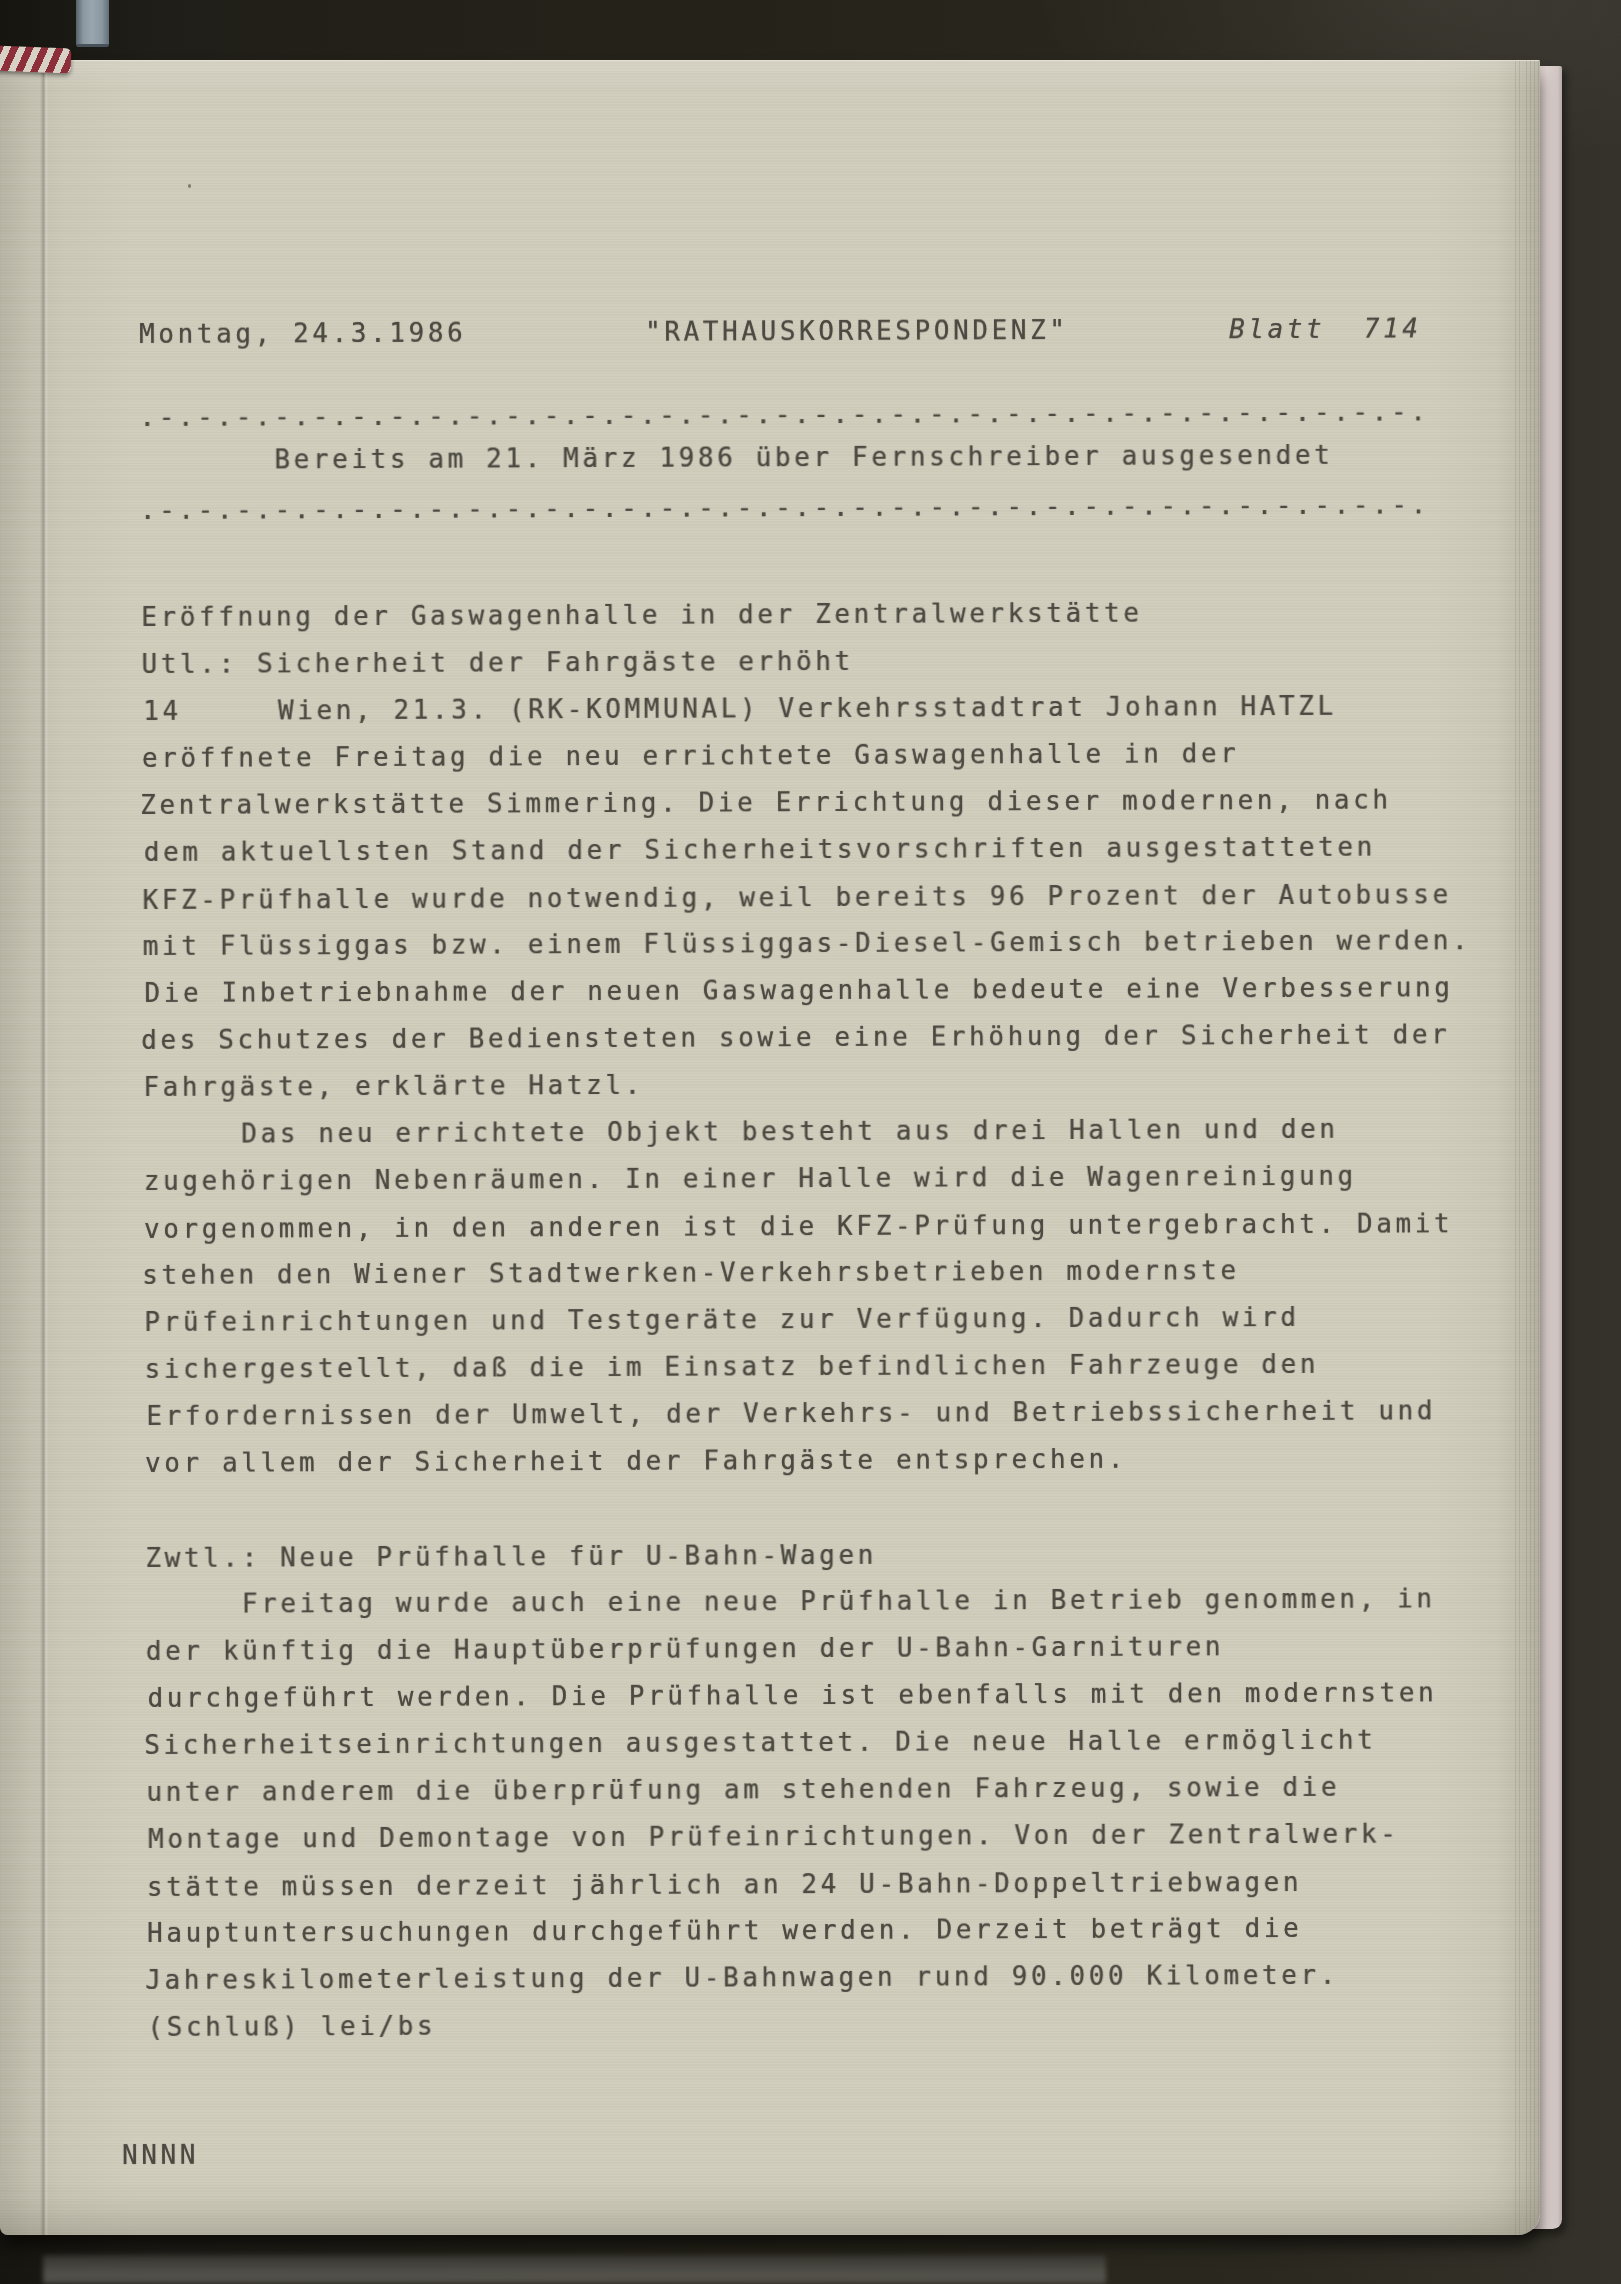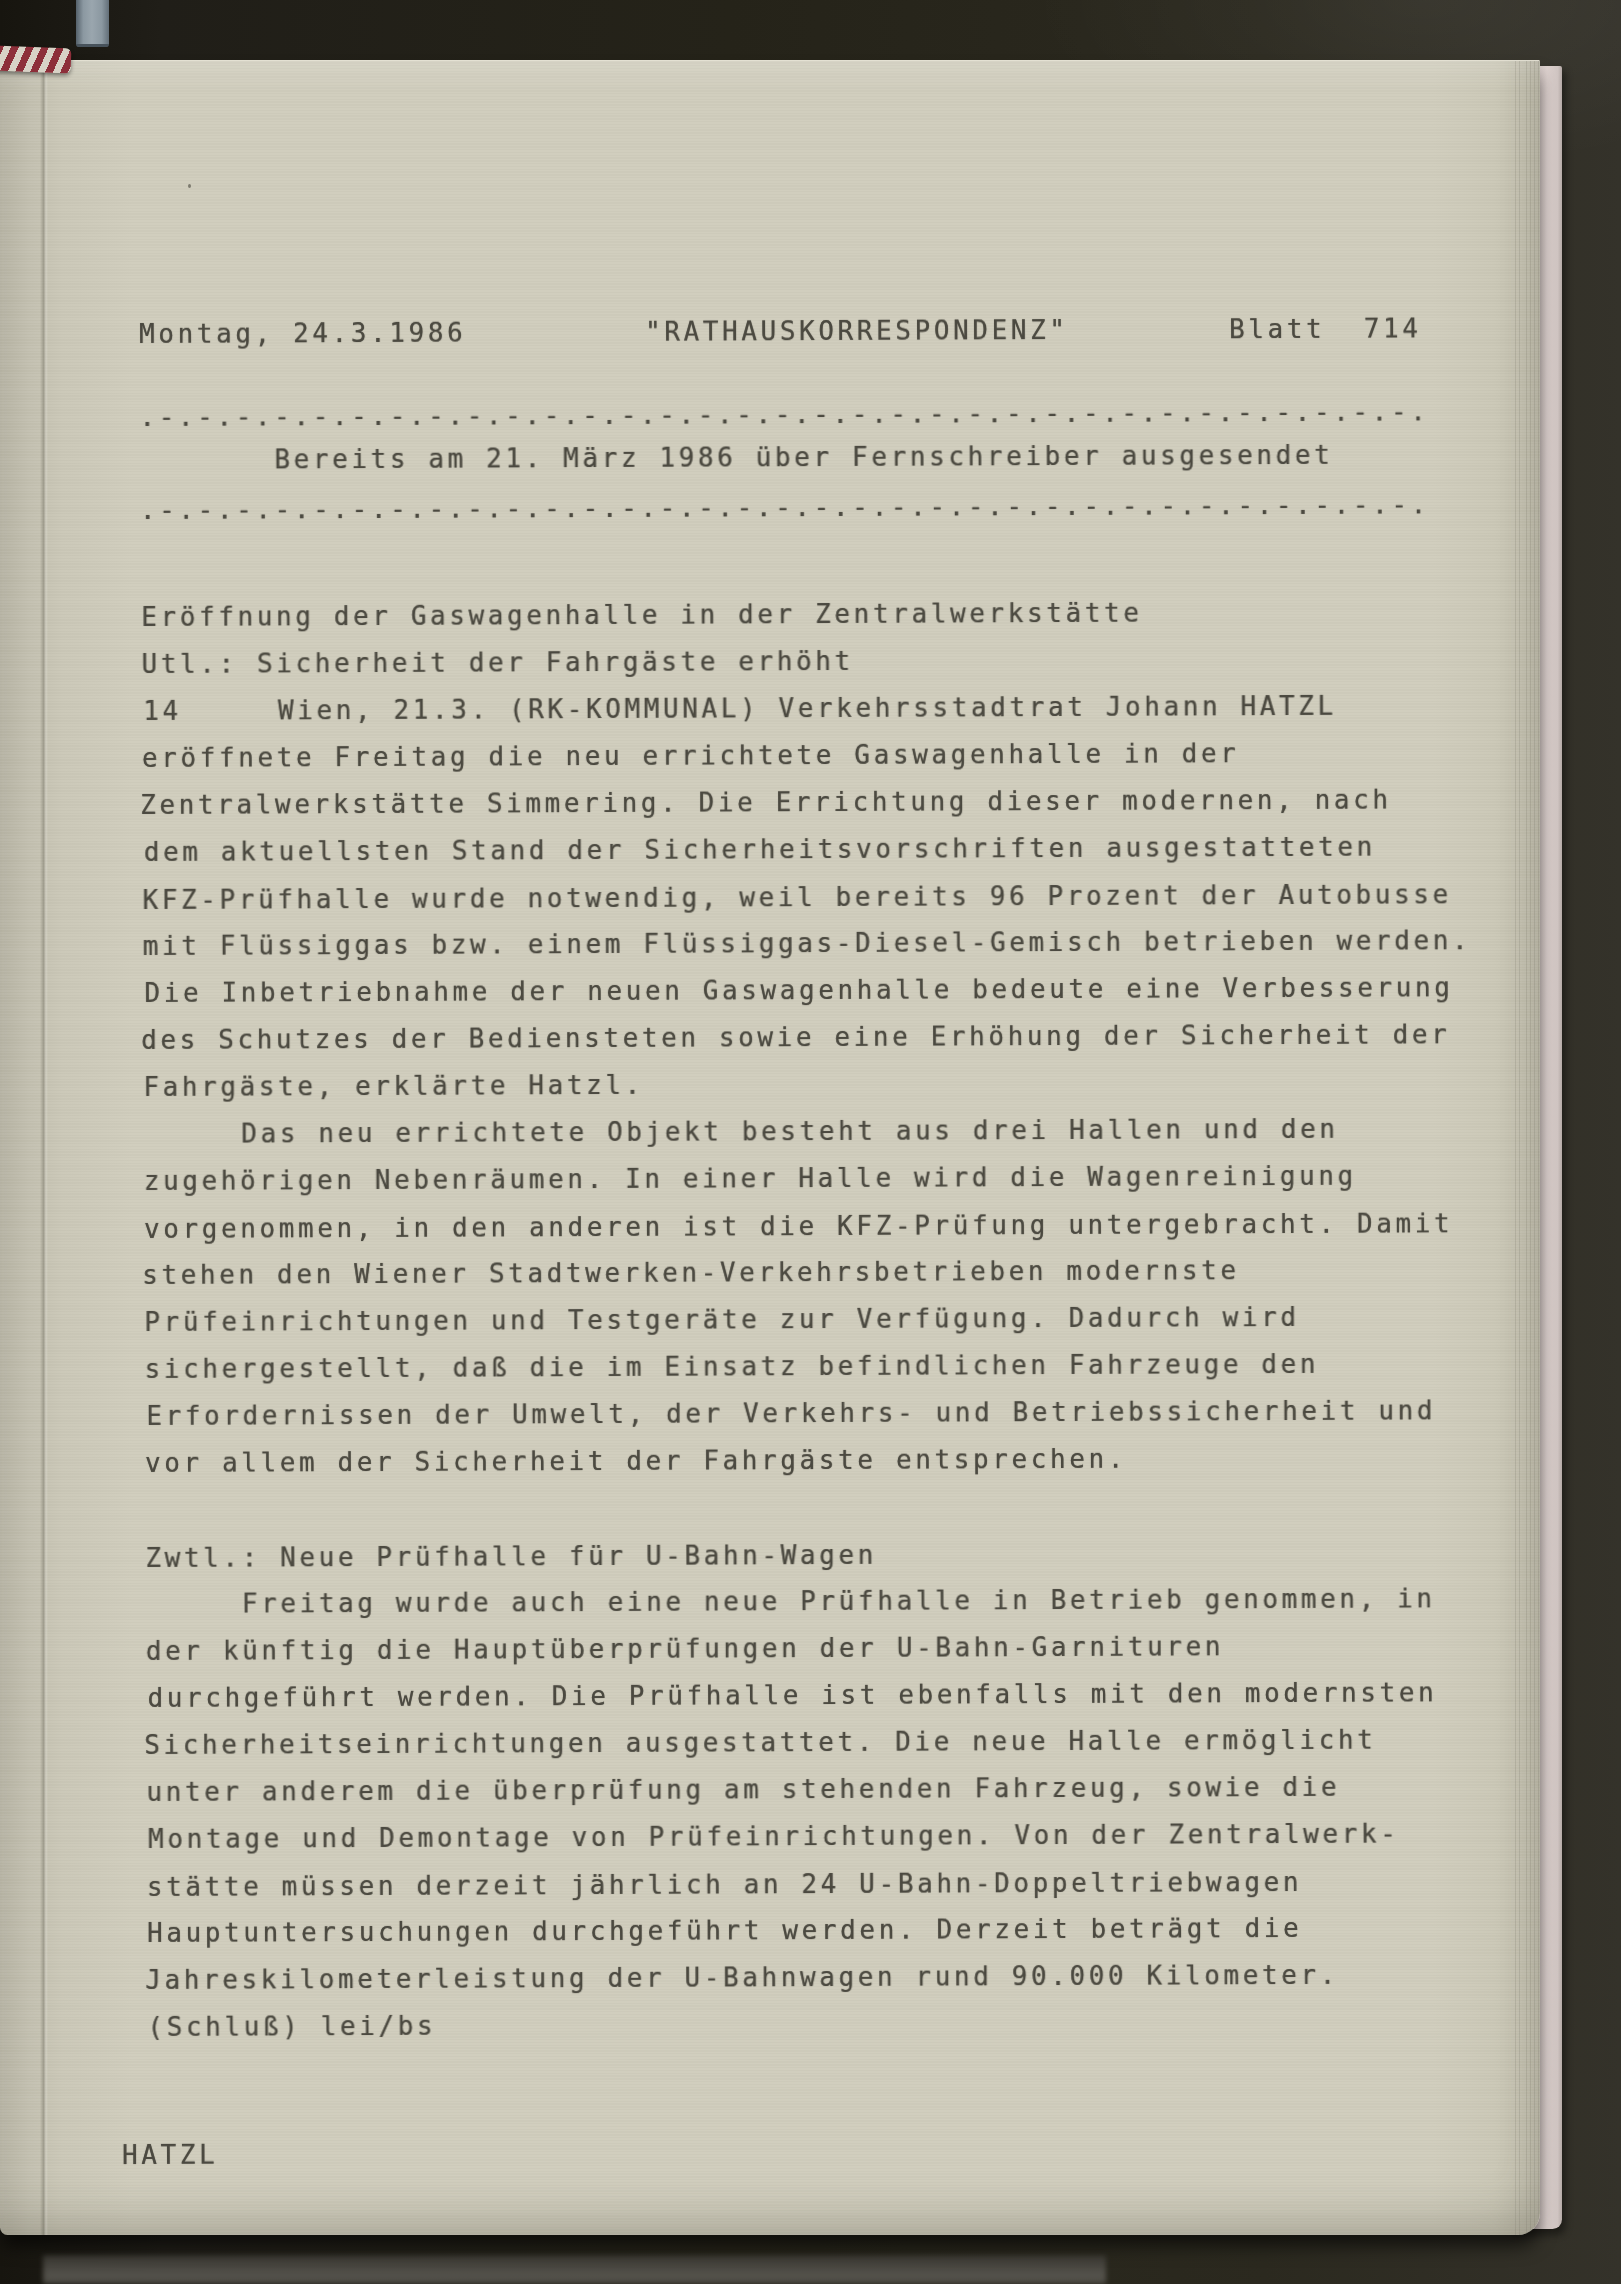--- a/index.html
+++ b/index.html
@@ -67,21 +67,21 @@
     transform:rotate(-0.25deg);transform-origin:142px 323px;
     color:#4b4940;
     font-size:26px;letter-spacing:3.6px;
     text-shadow:0 0 0.9px rgba(75,73,64,0.55), 0.3px 0.2px 0 rgba(75,73,64,0.35);
     filter:blur(0.2px);
   }
   .typed div{white-space:pre;}
   .hdr{position:absolute;top:319px;}
   .hdr.date{left:139px;}
   .hdr.masthead{left:645px;}
-  .hdr.sheet{left:1229px;}
+  .hdr.sheet{left:1229px;font-style:italic;}
   .divider{position:absolute;left:139px;}
   .d1{top:402px;}
   .d2{top:495px;}
   .telex{position:absolute;left:139px;top:445px;}
   .body{position:absolute;left:140px;top:594px;line-height:47px;}
   .body > div{height:47px;min-height:47px;}
   .body > div:nth-child(3n){transform:translateX(1.4px);}
   .body > div:nth-child(5n){transform:translateX(-1.9px);}
   .body > div:nth-child(7n){transform:translateY(0.9px);}
   .endmark{position:absolute;left:114px;top:2140px;}
@@ -103,16 +103,16 @@
   <div class="speck"></div>
 
   <div class="typed">
     <div class="hdr date">Montag, 24.3.1986</div>
     <div class="hdr masthead">"RATHAUSKORRESPONDENZ"</div>
     <div class="hdr sheet">Blatt  714</div>
     <div class="divider d1">.-.-.-.-.-.-.-.-.-.-.-.-.-.-.-.-.-.-.-.-.-.-.-.-.-.-.-.-.-.-.-.-.-.</div>
     <div class="telex">       Bereits am 21. März 1986 über Fernschreiber ausgesendet</div>
     <div class="divider d2">.-.-.-.-.-.-.-.-.-.-.-.-.-.-.-.-.-.-.-.-.-.-.-.-.-.-.-.-.-.-.-.-.-.</div>
     <div class="body"><div>Eröffnung der Gaswagenhalle in der Zentralwerkstätte</div><div>Utl.: Sicherheit der Fahrgäste erhöht</div><div>14     Wien, 21.3. (RK-KOMMUNAL) Verkehrsstadtrat Johann HATZL</div><div>eröffnete Freitag die neu errichtete Gaswagenhalle in der</div><div>Zentralwerkstätte Simmering. Die Errichtung dieser modernen, nach</div><div>dem aktuellsten Stand der Sicherheitsvorschriften ausgestatteten</div><div>KFZ-Prüfhalle wurde notwendig, weil bereits 96 Prozent der Autobusse</div><div>mit Flüssiggas bzw. einem Flüssiggas-Diesel-Gemisch betrieben werden.</div><div>Die Inbetriebnahme der neuen Gaswagenhalle bedeute eine Verbesserung</div><div>des Schutzes der Bediensteten sowie eine Erhöhung der Sicherheit der</div><div>Fahrgäste, erklärte Hatzl.</div><div>     Das neu errichtete Objekt besteht aus drei Hallen und den</div><div>zugehörigen Nebenräumen. In einer Halle wird die Wagenreinigung</div><div>vorgenommen, in den anderen ist die KFZ-Prüfung untergebracht. Damit</div><div>stehen den Wiener Stadtwerken-Verkehrsbetrieben modernste</div><div>Prüfeinrichtungen und Testgeräte zur Verfügung. Dadurch wird</div><div>sichergestellt, daß die im Einsatz befindlichen Fahrzeuge den</div><div>Erfordernissen der Umwelt, der Verkehrs- und Betriebssicherheit und</div><div>vor allem der Sicherheit der Fahrgäste entsprechen.</div><div>&nbsp;</div><div>Zwtl.: Neue Prüfhalle für U-Bahn-Wagen</div><div>     Freitag wurde auch eine neue Prüfhalle in Betrieb genommen, in</div><div>der künftig die Hauptüberprüfungen der U-Bahn-Garnituren</div><div>durchgeführt werden. Die Prüfhalle ist ebenfalls mit den modernsten</div><div>Sicherheitseinrichtungen ausgestattet. Die neue Halle ermöglicht</div><div>unter anderem die überprüfung am stehenden Fahrzeug, sowie die</div><div>Montage und Demontage von Prüfeinrichtungen. Von der Zentralwerk-</div><div>stätte müssen derzeit jährlich an 24 U-Bahn-Doppeltriebwagen</div><div>Hauptuntersuchungen durchgeführt werden. Derzeit beträgt die</div><div>Jahreskilometerleistung der U-Bahnwagen rund 90.000 Kilometer.</div><div>(Schluß) lei/bs</div></div>
-    <div class="endmark">HATZL</div>
+    <div class="endmark">NNNN</div>
   </div>
 </div>
 
 
 </body></html>

